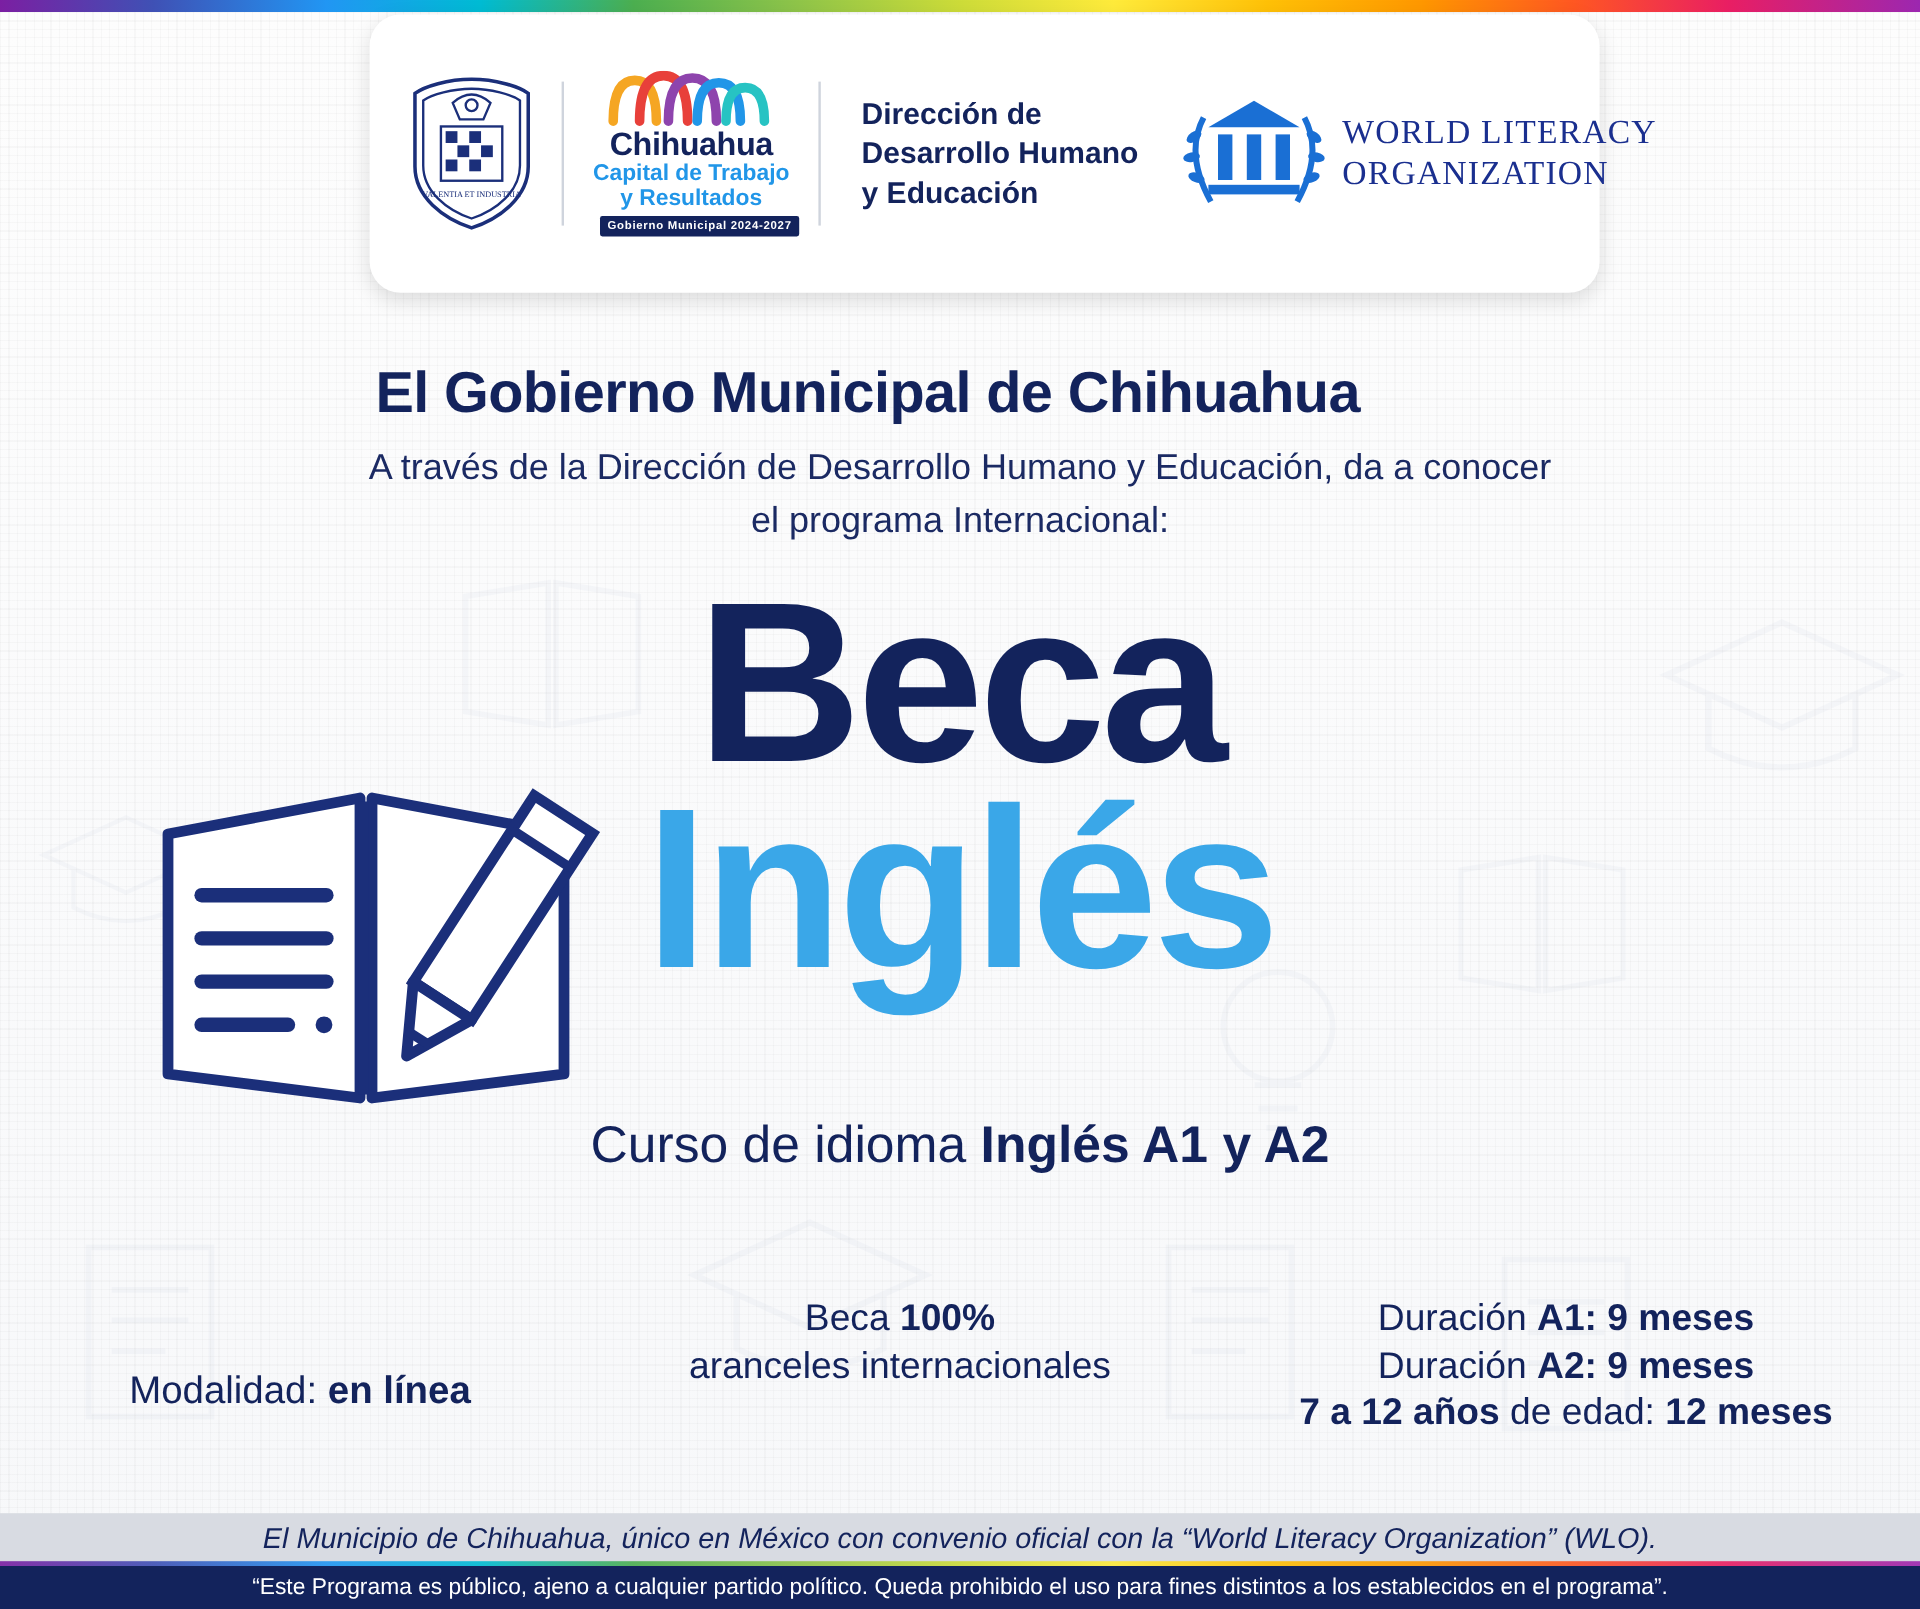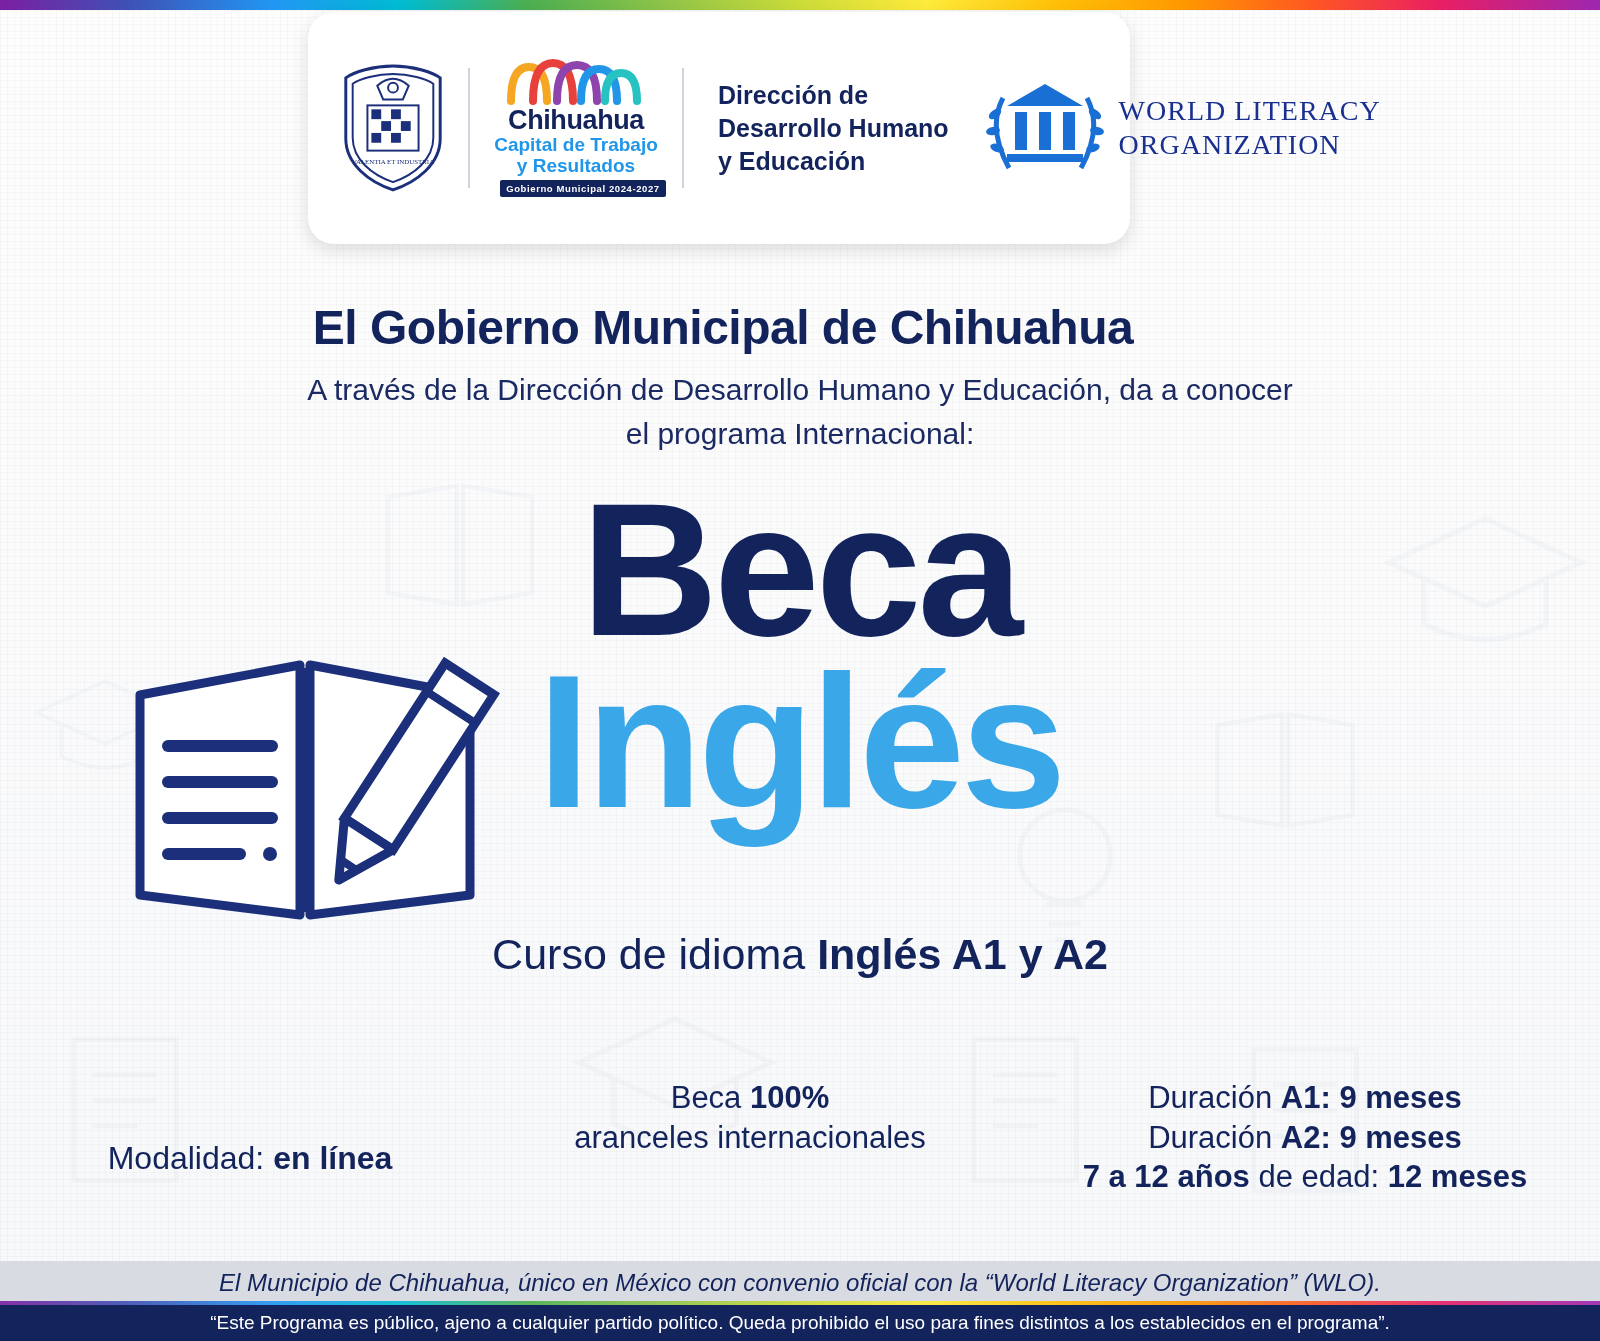--- a/index.html
+++ b/index.html
@@ -28,21 +28,21 @@
     background: linear-gradient(90deg,
       #7b1fa2 0%, #3f51b5 8%, #2196f3 17%, #00bcd4 25%,
       #4caf50 33%, #8bc34a 41%, #cddc39 50%, #ffeb3b 58%,
       #ffc107 66%, #ff9800 74%, #ff5722 82%, #e91e63 90%, #9c27b0 100%);
   }
   
   .header-card {
     position: absolute;
     top: 12px;
     left: 308px;
-    width: 822px;
+    width: 1025px;
     height: 232px;
     background: #ffffff;
     border-radius: 26px;
     box-shadow: 0 6px 18px rgba(0,0,0,0.13);
     display: flex;
     align-items: center;
     justify-content: flex-start;
     padding: 0 26px;
   }
   .logo-shield { width: 118px; height: 132px; flex: 0 0 auto; }

